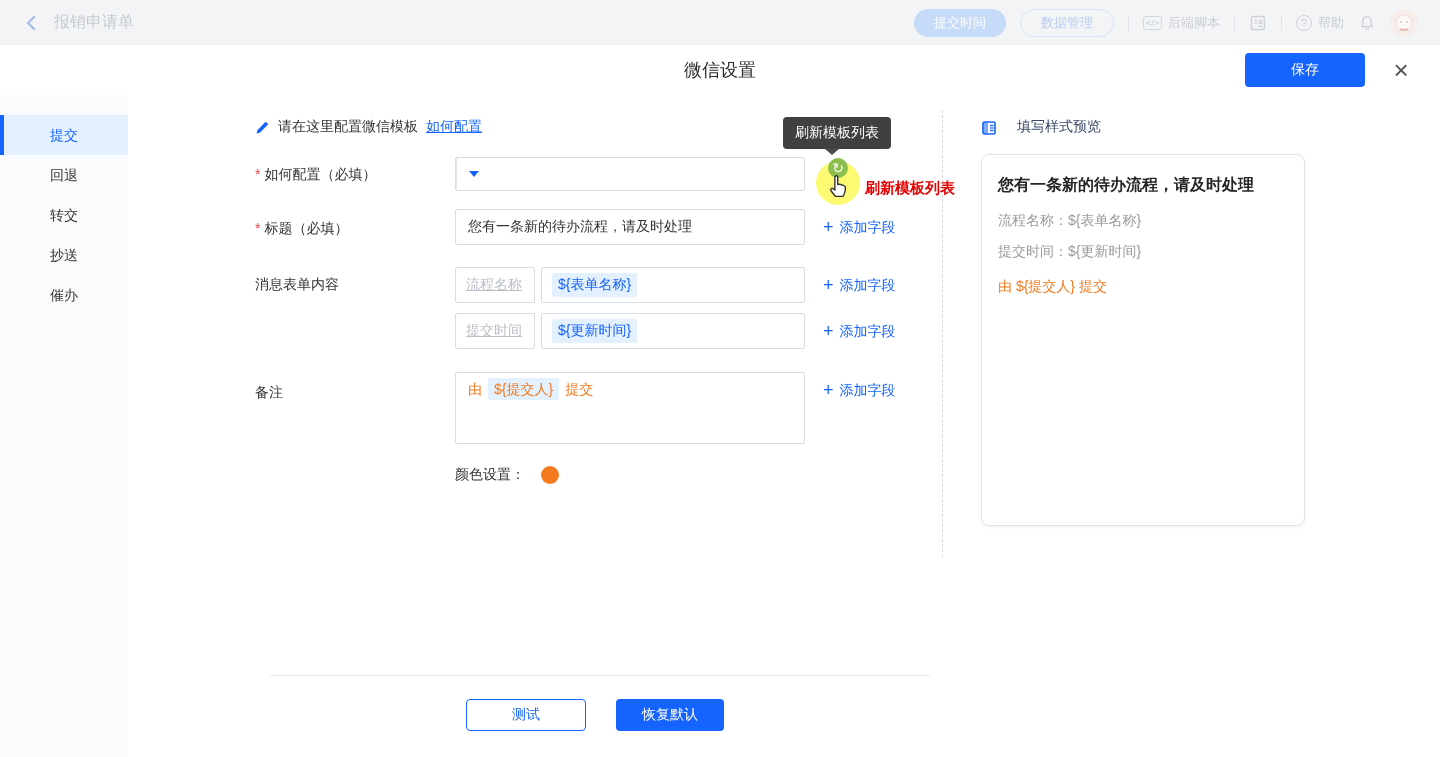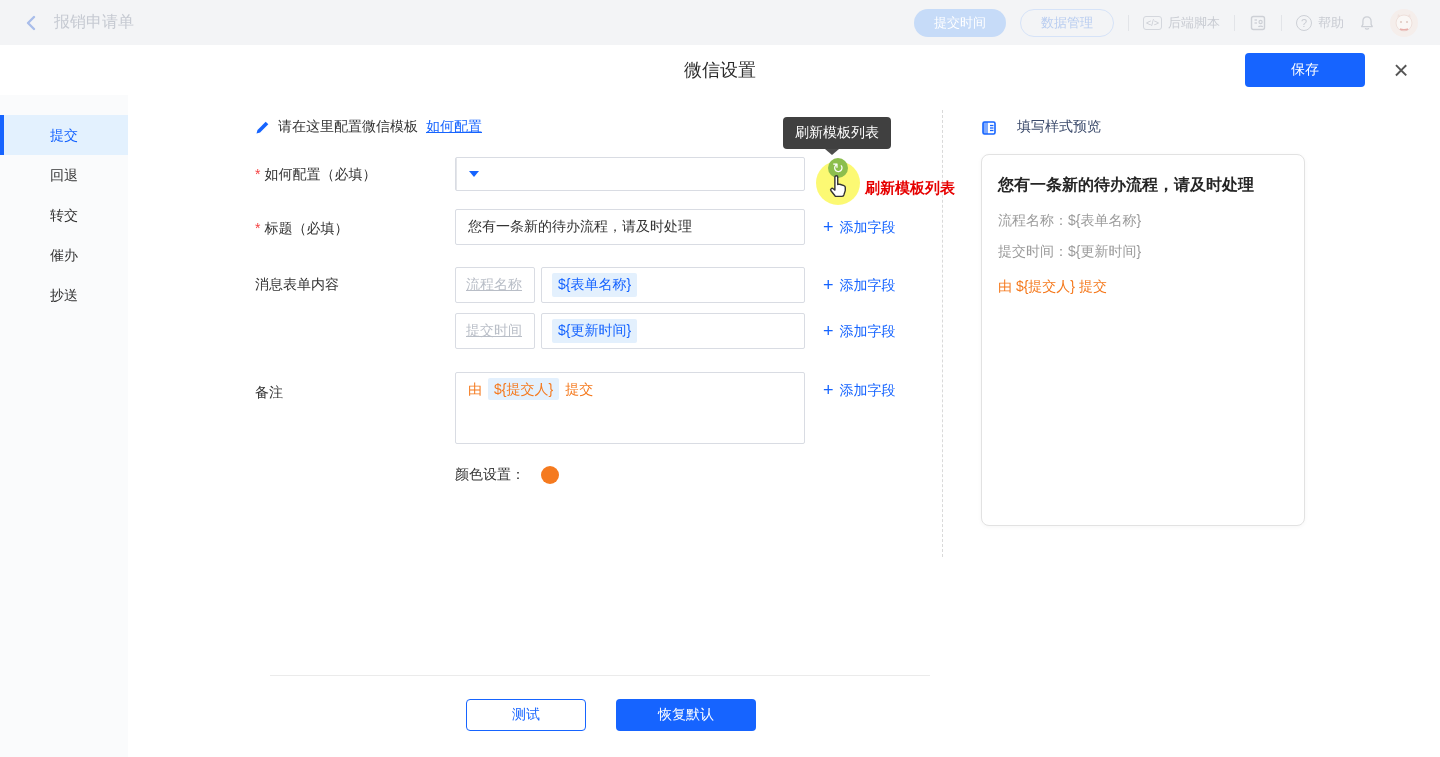--- a/index.html
+++ b/index.html
@@ -83,21 +83,21 @@
   .remark-box .token-chip { color:#f57a1f; margin:0 6px; }
 
   .color-row { display:flex; align-items:center; gap:16px; margin:22px 0 0 200px; }
   .color-label { font-size:14px; color:#333; }
   .color-dot { width:18px; height:18px; border-radius:50%; background:#f57a1f; cursor:pointer; }
 
   .footer-divider { position:absolute; left:142px; width:660px; top:580px; border-top:1px solid #ebebeb; }
   .footer-buttons { position:absolute; left:338px; top:604px; display:flex; gap:30px; }
   .btn-test { width:120px; height:32px; background:#fff; border:1px solid #1664ff; color:#1664ff;
     border-radius:4px; font-size:14px; cursor:pointer; }
-  .btn-reset { width:140px; height:32px; background:#1664ff; border:none; color:#fff;
+  .btn-reset { width:108px; height:32px; background:#1664ff; border:none; color:#fff;
     border-radius:4px; font-size:14px; cursor:pointer; }
 
   
   .tooltip { position:absolute; left:655px; top:22px; background:#404040; color:#fff;
     font-size:14px; padding:7px 12px; border-radius:4px; z-index:5; }
   .tooltip::after { content:""; position:absolute; left:42px; bottom:-6px; width:0; height:0;
     border-left:7px solid transparent; border-right:7px solid transparent; border-top:6px solid #4d4d4d; }
   .hl-circle { position:absolute; left:688px; top:66px; width:44px; height:44px; border-radius:50%;
     background:rgba(251,248,90,.85); z-index:1; }
   .refresh-btn { position:absolute; left:700px; top:63px; width:20px; height:20px; border-radius:50%;
@@ -174,22 +174,22 @@
   <button class="save-btn">保存</button>
   <button class="close-btn">×</button>
 </div>
 
 <div class="modal-body">
 
   <div class="sidebar">
     <div class="side-item active">提交</div>
     <div class="side-item">回退</div>
     <div class="side-item">转交</div>
+    <div class="side-item">抄送</div>
     <div class="side-item">催办</div>
-    <div class="side-item">抄送</div>
   </div>
 
   <div class="main">
 
     <div class="hint-row">
       <svg width="15" height="15" viewBox="0 0 15 15">
         <path d="M1.5 13.5l1-3.6 8.2-8.2 2.6 2.6-8.2 8.2z" fill="#1664ff"></path>
       </svg>
       <span class="hint-text">请在这里配置微信模板</span>
       <a class="hint-link">如何配置</a>

